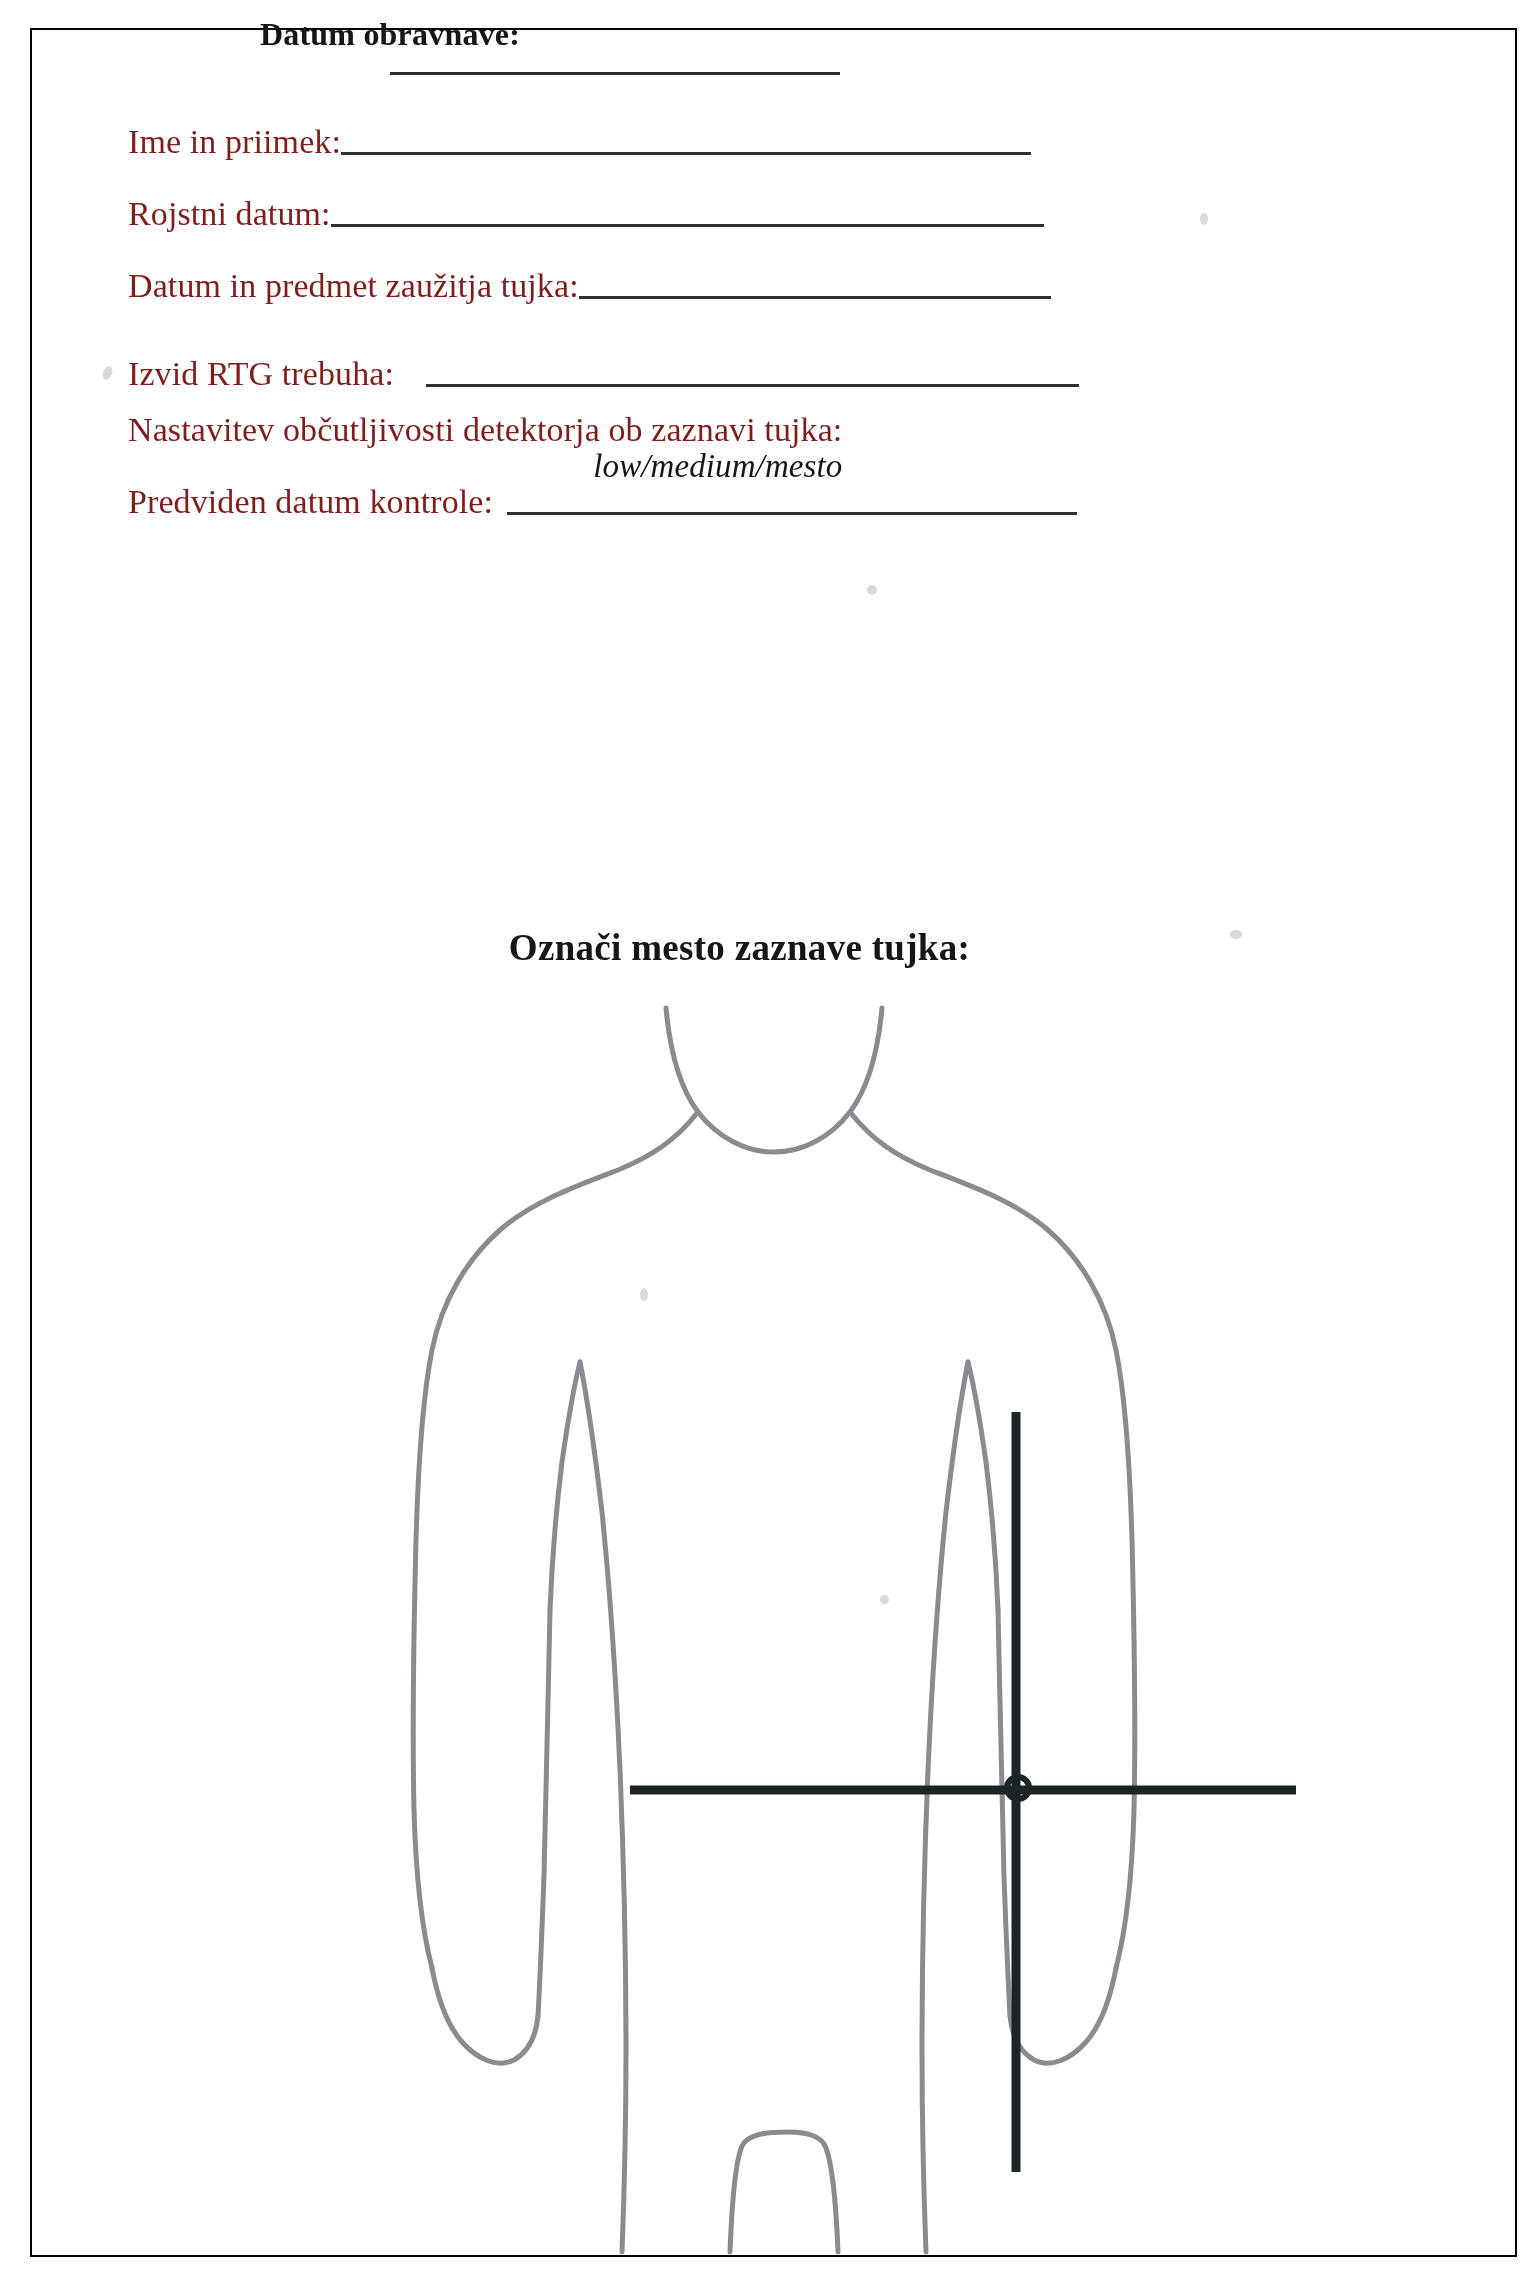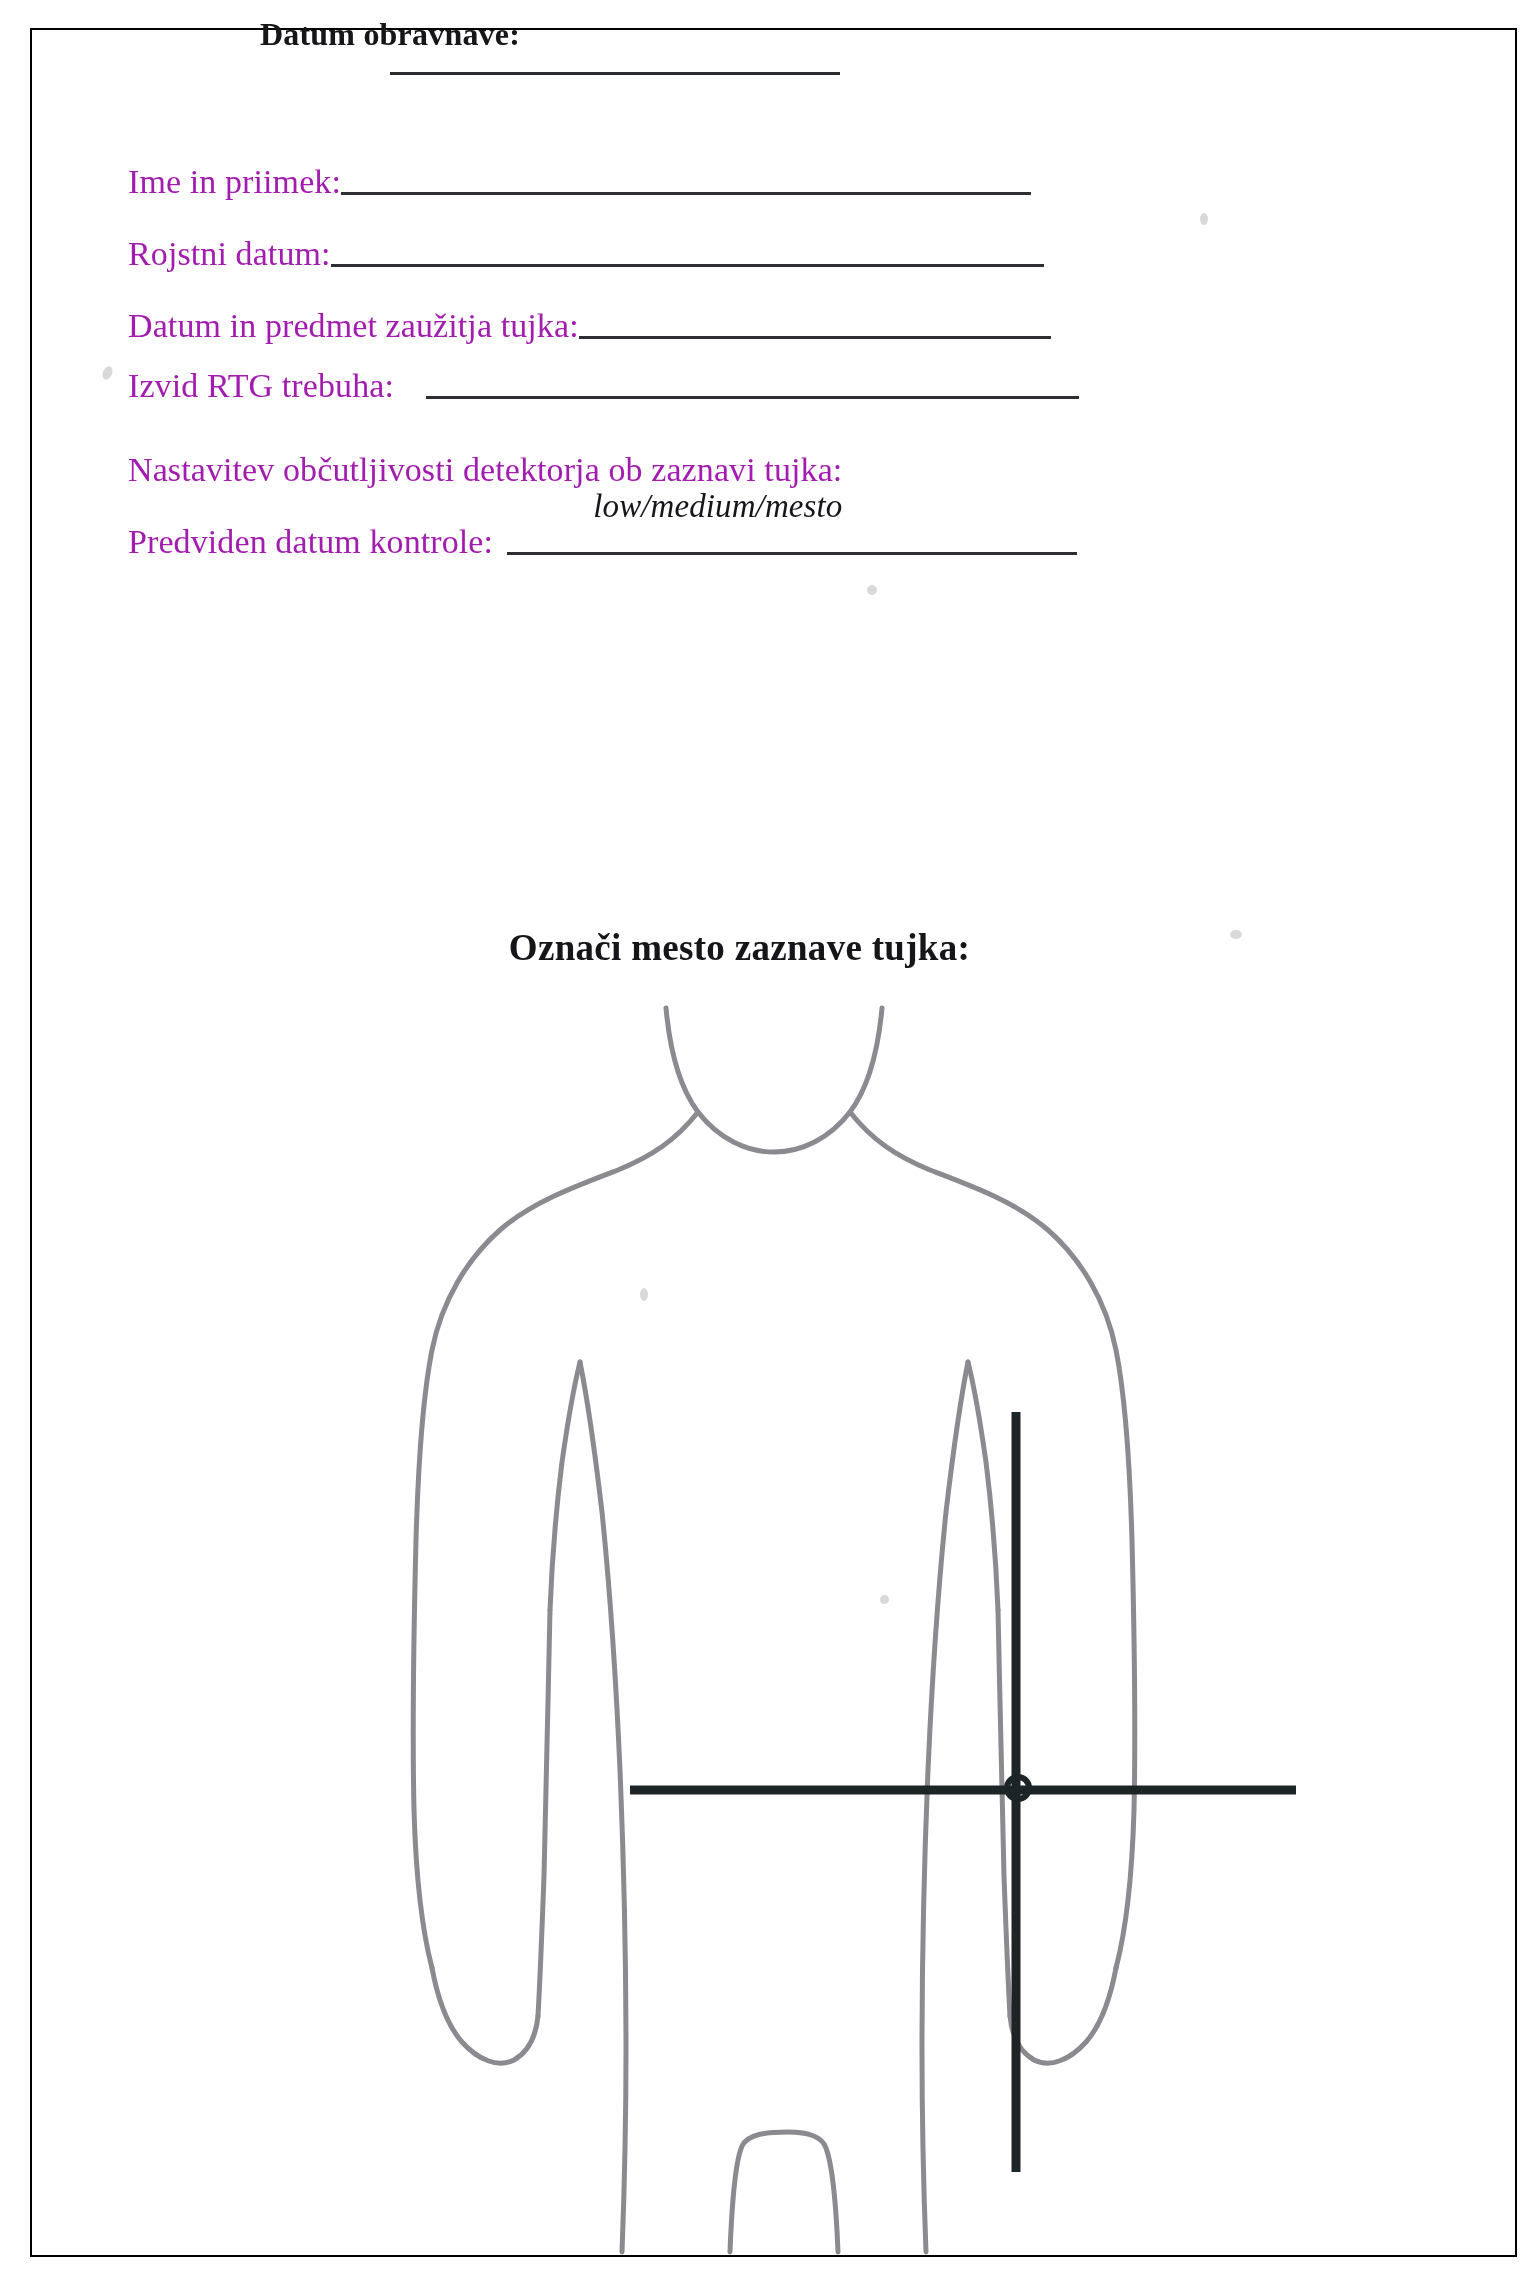--- a/index.html
+++ b/index.html
@@ -59,22 +59,21 @@
     position: absolute;
     left: 128px;
     display: flex;
     align-items: flex-end;
     white-space: nowrap;
   }
   .field-label {
     font-size: 34px;
     line-height: 1.05;
     letter-spacing: 0.1px;
-    color: #a21caf;
-    margin-top: 40px;
+    color: #7f1d1d;
   }
   .field-rule {
     display: inline-block;
     height: 0;
     border-bottom: 3px solid #2e2e34;
     margin-bottom: 5px;
   }
   .field-options {
     font-size: 33px;
     font-style: italic;
@@ -130,21 +129,21 @@
   <div class="field-row" id="row-1" style="top:196px;">
     <span class="field-label">Rojstni datum:</span>
     <span class="field-rule" id="rule-1" style="width: 713px;"></span>
   </div>
 
   <div class="field-row" id="row-2" style="top:268px;">
     <span class="field-label">Datum in predmet zaužitja tujka:</span>
     <span class="field-rule" id="rule-2" style="width: 472px;"></span>
   </div>
 
-  <div class="field-row" id="row-3" style="top:328px;gap:32px;">
+  <div class="field-row" id="row-3" style="top:356px;gap:32px;">
     <span class="field-label">Izvid RTG trebuha:</span>
     <span class="field-rule" id="rule-3" style="width: 653px;"></span>
   </div>
 
   <div class="field-row" id="row-4" style="top:412px;flex-direction:column;">
     <span class="field-label">Nastavitev občutljivosti detektorja ob zaznavi tujka:</span>
     <span class="field-options">low/medium/mesto</span>
   </div>
 
   <div class="field-row" id="row-5" style="top:484px;gap:14px;">

